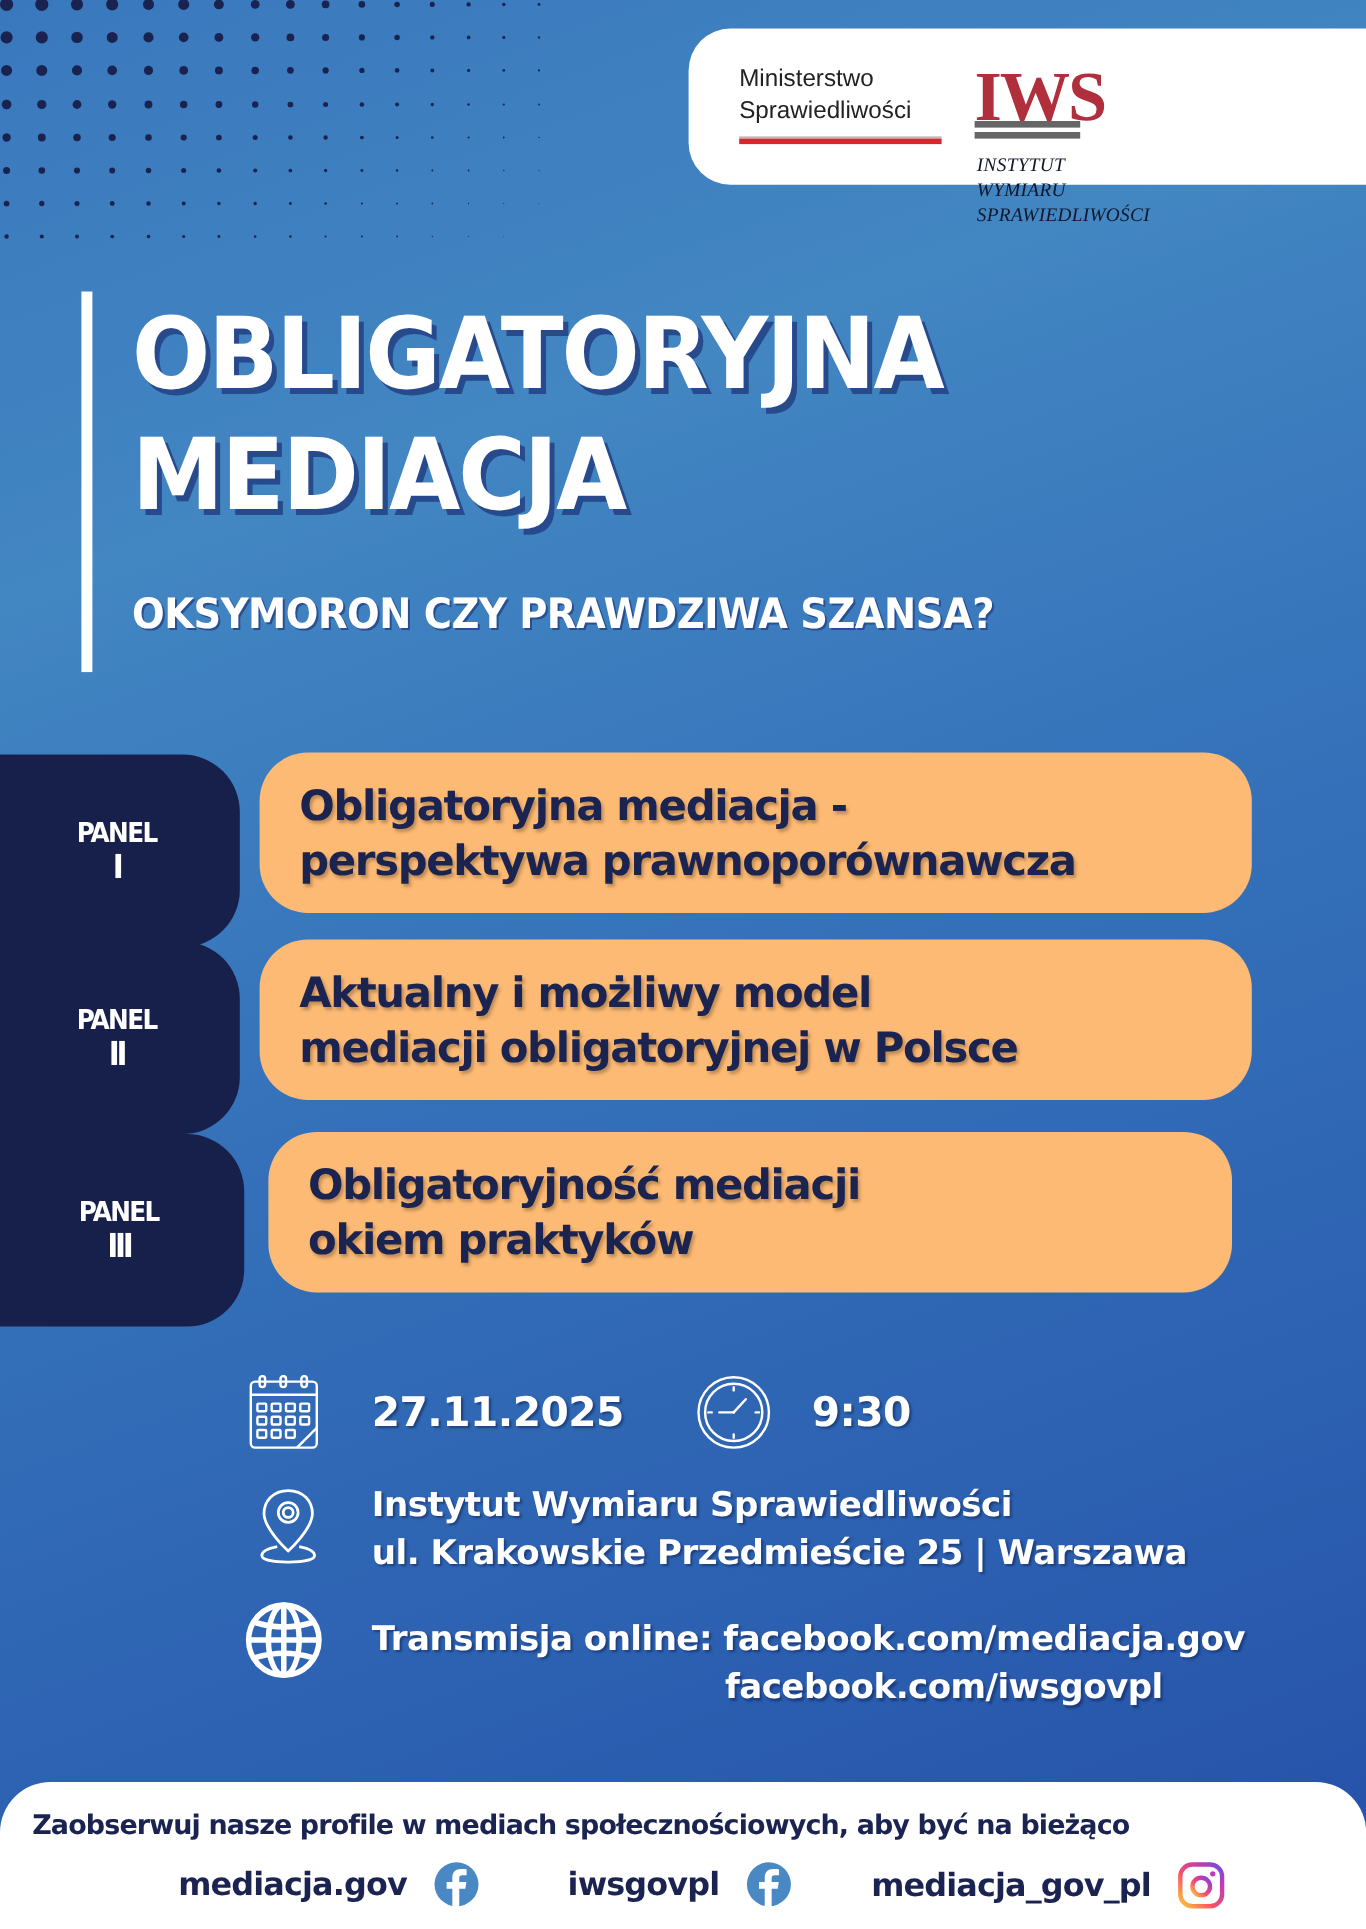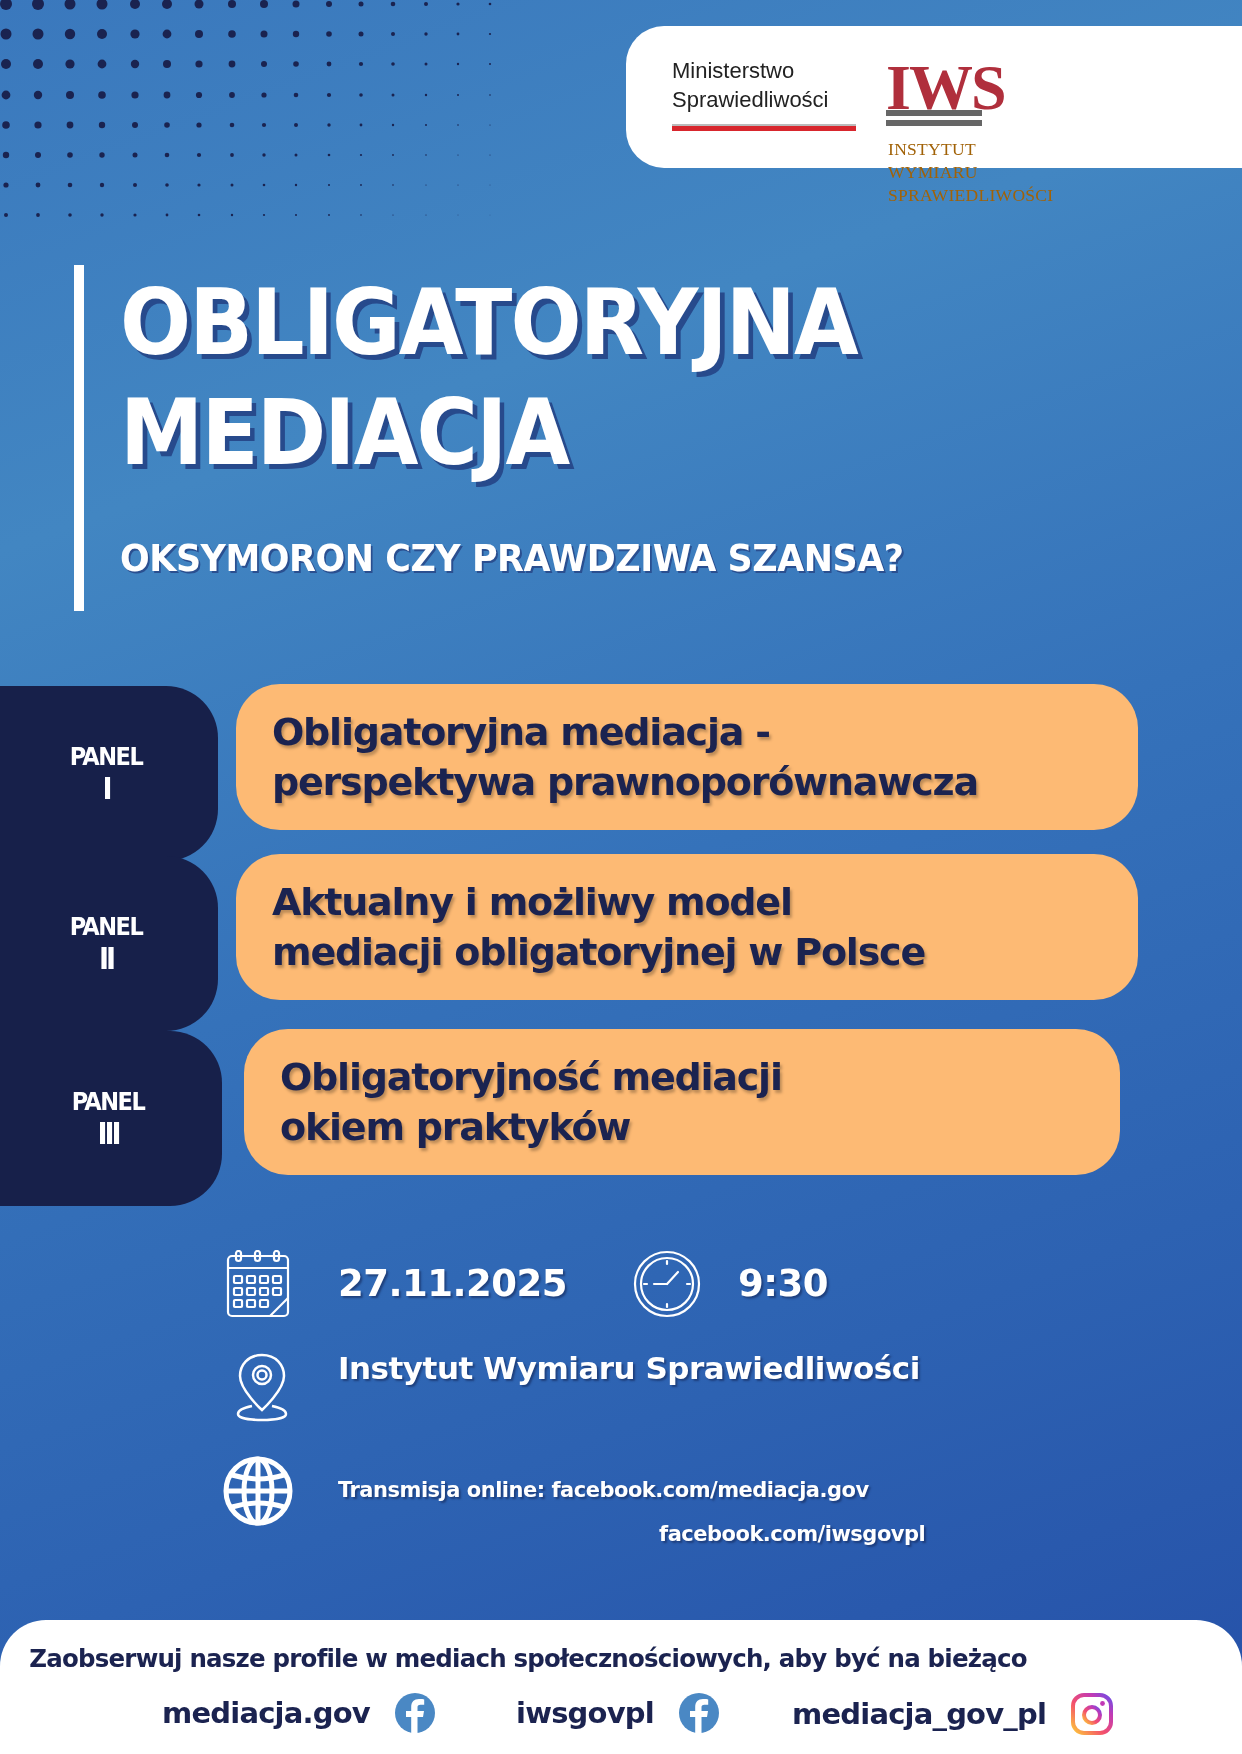--- a/index.html
+++ b/index.html
@@ -21,21 +21,21 @@
   }
   .ms-logo { position: absolute; left: 46px; top: 30px; }
   .ms-text { color: #222; font-family: "Liberation Sans", sans-serif; font-size: 22px; line-height: 29px; }
   .ms-line1 { margin-top: 10px; width: 184px; height: 2px; background: #bbb; }
   .ms-line2 { width: 184px; height: 5px; background: #d8262d; }
   .iws-logo { position: absolute; left: 260px; top: 30px; display: flex; align-items: flex-start; flex-direction: column; }
   .iws-mark { position: relative; width: 142px; height: 80px; }
   .iws-letters { font-family: "Liberation Serif", serif; font-size: 64px; color: #b02f3c; letter-spacing: -2px; line-height: 64px; font-weight: bold; }
   .iws-bar1 { position: absolute; left: 0; top: 54px; width: 96px; height: 6px; background: #666; }
   .iws-bar2 { position: absolute; left: 0; top: 64px; width: 96px; height: 6px; background: #666; }
-  .iws-text { font-family: "Liberation Serif", serif; color: #a16207; font-size: 17.5px; line-height: 23px; margin-left: 2px; margin-top: 2px; letter-spacing: 0.3px; }
+  .iws-text { font-family: "Liberation Serif", serif; color: #0f172a; font-size: 17.5px; line-height: 23px; margin-left: 2px; margin-top: 2px; letter-spacing: 0.3px; font-style: italic; }
 
   .title-bar { position: absolute; left: 74px; top: 265px; width: 10px; height: 346px; background: #fff; }
   .title {
     position: absolute; left: 120px; top: 268px;
     font-family: "DejaVu Sans", sans-serif; font-weight: bold; font-size: 90px; line-height: 110px;
     letter-spacing: -2px; color: #fff;
     text-shadow: 5px 5px 0 #274a8c;
     transform: scaleX(0.93); transform-origin: left top;
   }
   .subtitle {
@@ -323,33 +323,34 @@
 <svg class="icon" style="left:234px; top:1352px;" width="56" height="70" viewBox="0 0 56 70">
   <g fill="none" stroke="#fff" stroke-width="2.5">
     <path d="M28 3 C14 3 6 13 6 24 C6 38 28 58 28 58 C28 58 50 38 50 24 C50 13 42 3 28 3 Z"></path>
     <circle cx="28" cy="23" r="9"></circle>
     <circle cx="28" cy="23" r="4.5"></circle>
     <path d="M18 54 C8 56 4 59 4 62 C4 66 15 68 28 68 C41 68 52 66 52 62 C52 59 48 56 38 54"></path>
   </g>
 </svg>
 <div class="info-text" style="left:338px; top:1346px; font-size:31px; line-height:44px;">
   <div>Instytut Wymiaru Sprawiedliwości</div>
+  <div>ul. Krakowskie Przedmieście 25 | Warszawa</div>
 </div>
 
 <svg class="icon" style="left:222px; top:1455px;" width="72" height="72" viewBox="0 0 72 72">
   <g fill="none" stroke="#fff" stroke-width="5">
     <circle cx="36" cy="36" r="32"></circle>
     <ellipse cx="36" cy="36" rx="14" ry="32"></ellipse>
     <line x1="36" y1="4" x2="36" y2="68"></line>
     <line x1="4" y1="36" x2="68" y2="36"></line>
     <path d="M10 20 Q36 28 62 20"></path>
     <path d="M10 52 Q36 44 62 52"></path>
   </g>
 </svg>
-<div class="info-text" style="left:338px; top:1468px; font-size:21px; line-height:44px;">
+<div class="info-text" style="left:338px; top:1468px; font-size:31px; line-height:44px;">
   <div>Transmisja online: facebook.com/mediacja.gov</div>
   <div style="padding-left:321px;">facebook.com/iwsgovpl</div>
 </div>
 
 <div class="footer"></div>
 <div class="footer-heading">Zaobserwuj nasze profile w mediach społecznościowych, aby być na bieżąco</div>
 
 <div class="social" style="left:162px;">
   <span class="social-label">mediacja.gov</span>
   <svg width="42" height="42" viewBox="0 0 42 42">

